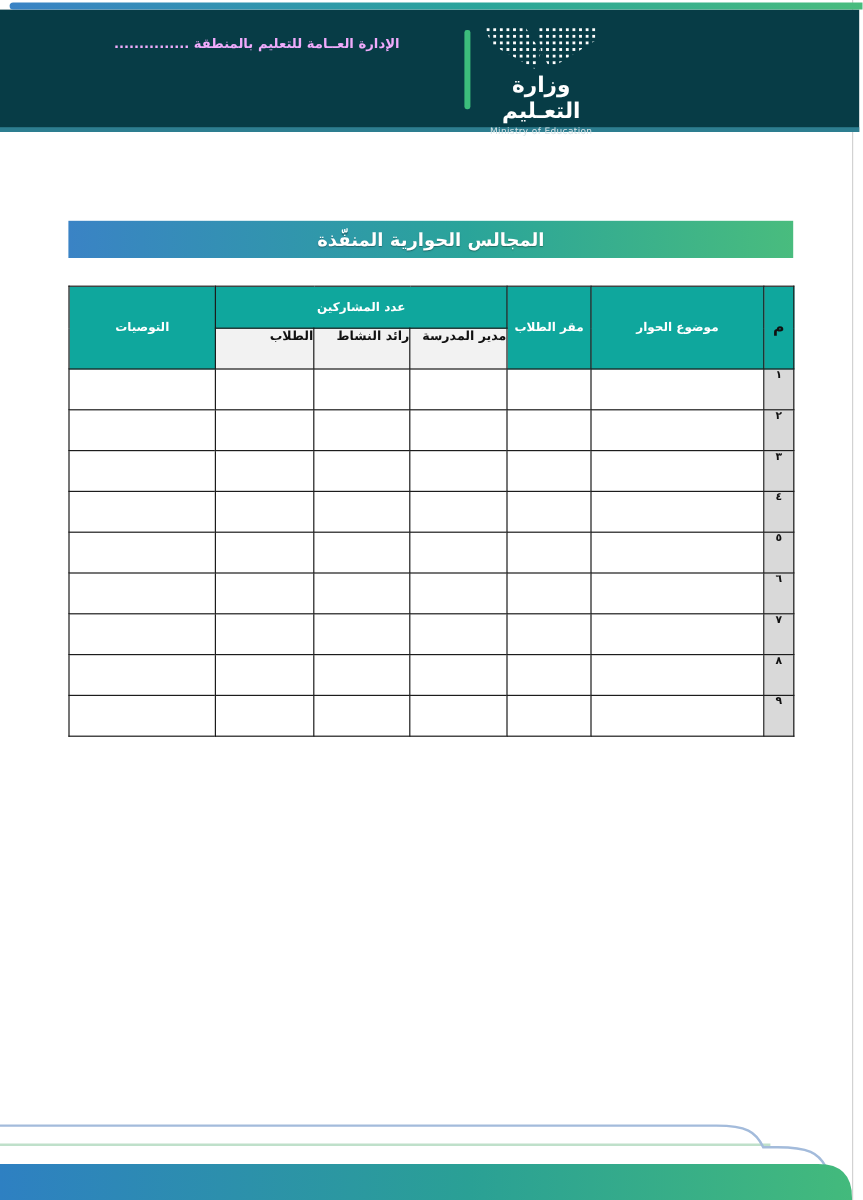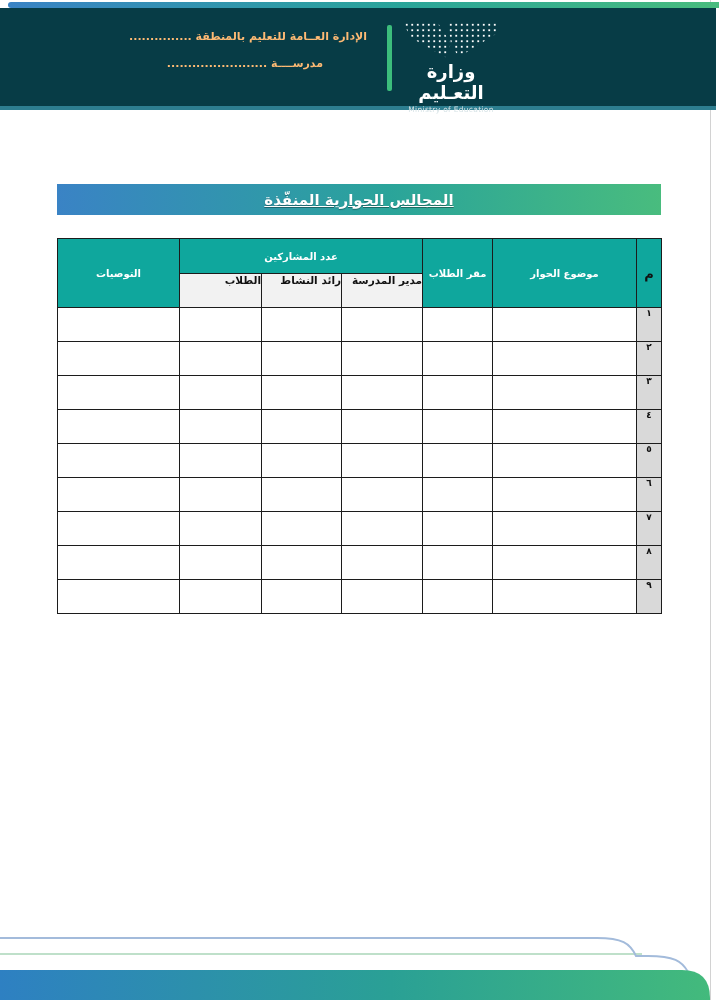--- a/index.html
+++ b/index.html
@@ -13,21 +13,21 @@
   .top-strip{
     position:absolute;top:2px;left:8px;right:0;height:6px;z-index:3;
     background:linear-gradient(90deg,#3a83c5 0%,#2aa49a 55%,#49bc7e 100%);
     border-top-left-radius:3px;border-bottom-left-radius:3px;
   }
   
   .band{
     position:absolute;top:8px;left:0;width:716px;height:98px;z-index:2;
     background:#073c46;border-bottom:4px solid #2d7e90;
   }
-  .band-text{position:absolute;top:22px;left:95px;width:272px;direction:rtl;text-align:right;color:#fdba74;}
+  .band-text{position:absolute;top:22px;left:95px;width:272px;direction:rtl;text-align:left;color:#f0abfc;}
   .band-line1{font-size:11px;font-weight:bold;white-space:nowrap;}
   .band-line2{font-size:11px;font-weight:bold;margin-top:14px;padding-left:0;padding-right:44px;white-space:nowrap;}
   .green-bar{position:absolute;left:387px;top:17px;width:5px;height:66px;background:#3cbd7c;border-radius:2px;}
   .logo-block{position:absolute;left:402px;top:14px;width:98px;text-align:center;color:#fff;}
   .logo-dots{position:relative;width:94px;height:36px;margin:0 auto;}
   .dots{
     position:absolute;inset:0;
     background-image:radial-gradient(circle,#ffffff 1.25px,transparent 1.45px);
     background-size:5.5px 5.5px;
   }
@@ -37,21 +37,20 @@
   .logo-en{font-size:7.5px;color:#d7e3e6;margin-top:2px;letter-spacing:.3px;}
   
   .title-bar{
     position:absolute;top:184px;left:57px;width:604px;height:31px;z-index:1;
     background:linear-gradient(90deg,#3a83c5 0%,#2aa49a 55%,#49bc7e 100%);
     display:flex;align-items:center;justify-content:center;
   }
   .title-bar span{
     color:#fff;font-size:15px;font-weight:bold;direction:rtl;
     text-shadow:0 1px 1px rgba(0,0,0,.35);
-    text-decoration:underline;
   }
   
   table.report{
     position:absolute;top:238px;left:57px;width:604px;z-index:1;
     border-collapse:collapse;table-layout:fixed;direction:rtl;
   }
   table.report th,table.report td{border:1.5px solid #1c1c1c;padding:0;}
   th.teal{background:#0fa79d;color:#ffffff;font-size:10px;font-weight:bold;text-align:center;vertical-align:middle;}
   th.teal.num{color:#111;font-size:13px;}
   tr.h1 th{height:34px;}
@@ -67,21 +66,20 @@
 
 <div class="page">
 
   <div class="page-edge"></div>
 
   <div class="top-strip"></div>
 
   <header class="band">
     <div class="band-text">
       <div class="band-line1">الإدارة العــامة للتعليم بالمنطقة ...............</div>
-      <div class="band-line2">مدرســــة ........................</div>
     </div>
     <div class="green-bar"></div>
     <div class="logo-block">
       <div class="logo-dots">
         <div class="dots left"></div>
         <div class="dots right"></div>
       </div>
       <div class="logo-ar">وزارة التعـليم</div>
       <div class="logo-en">Ministry of Education</div>
     </div>

